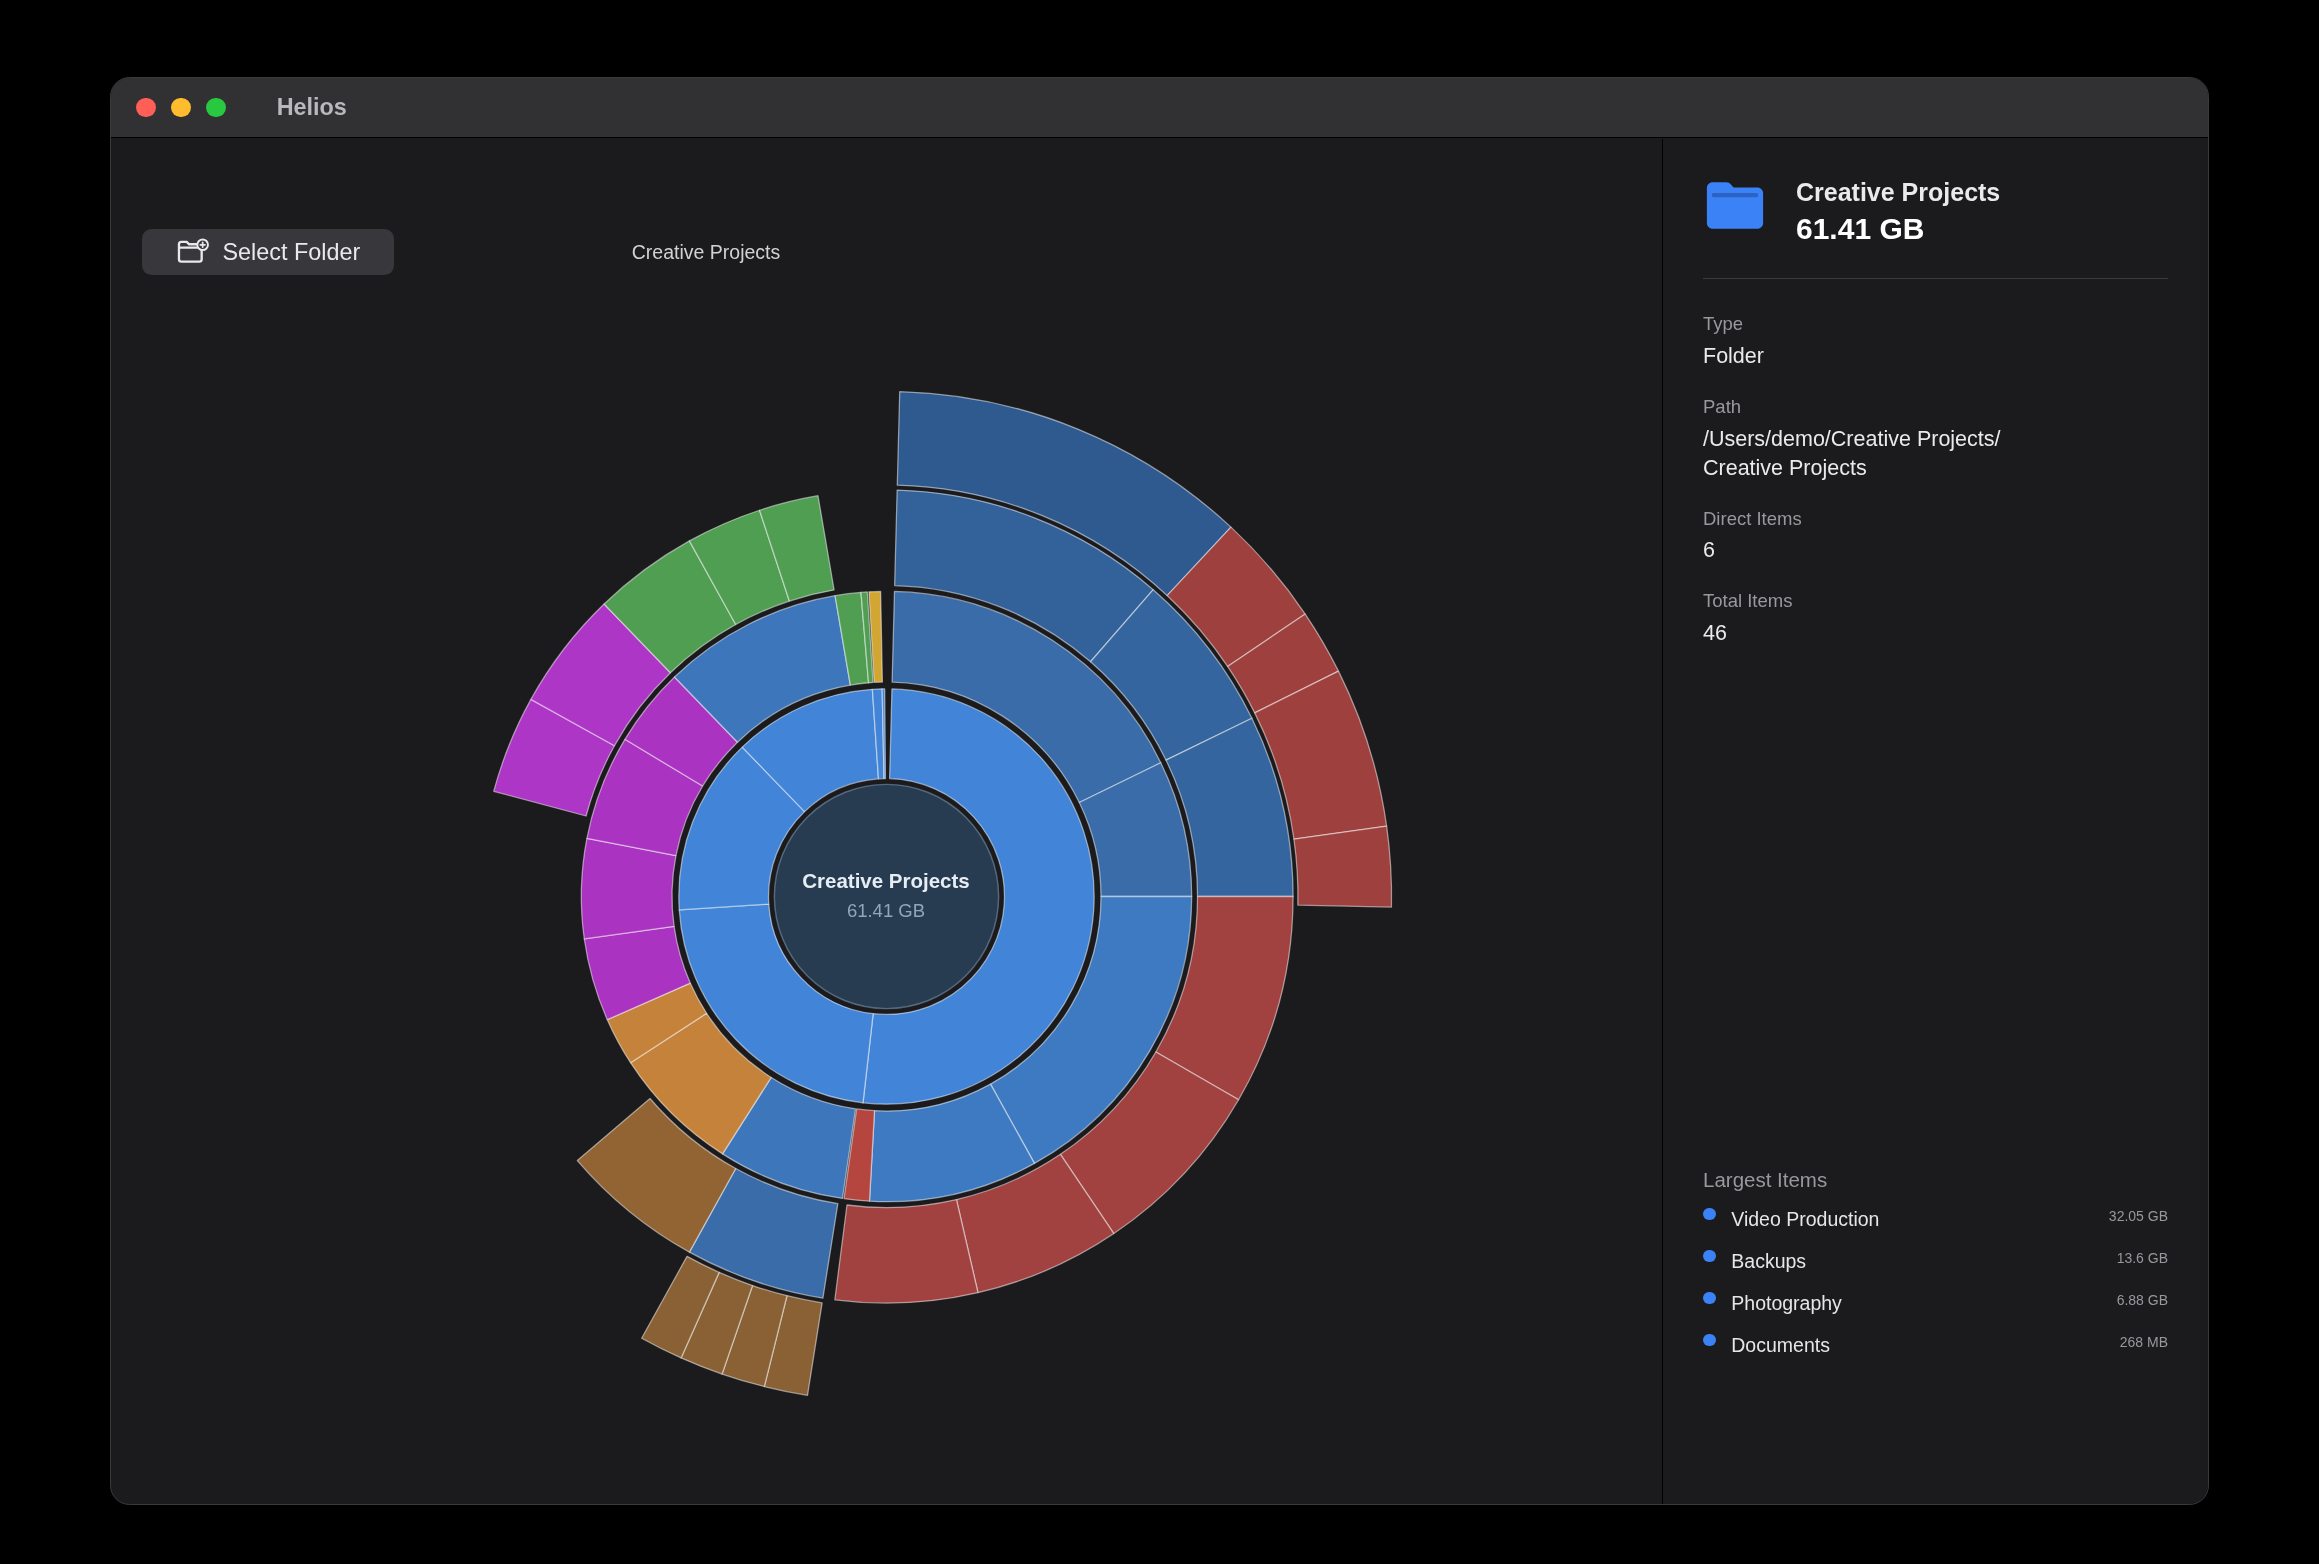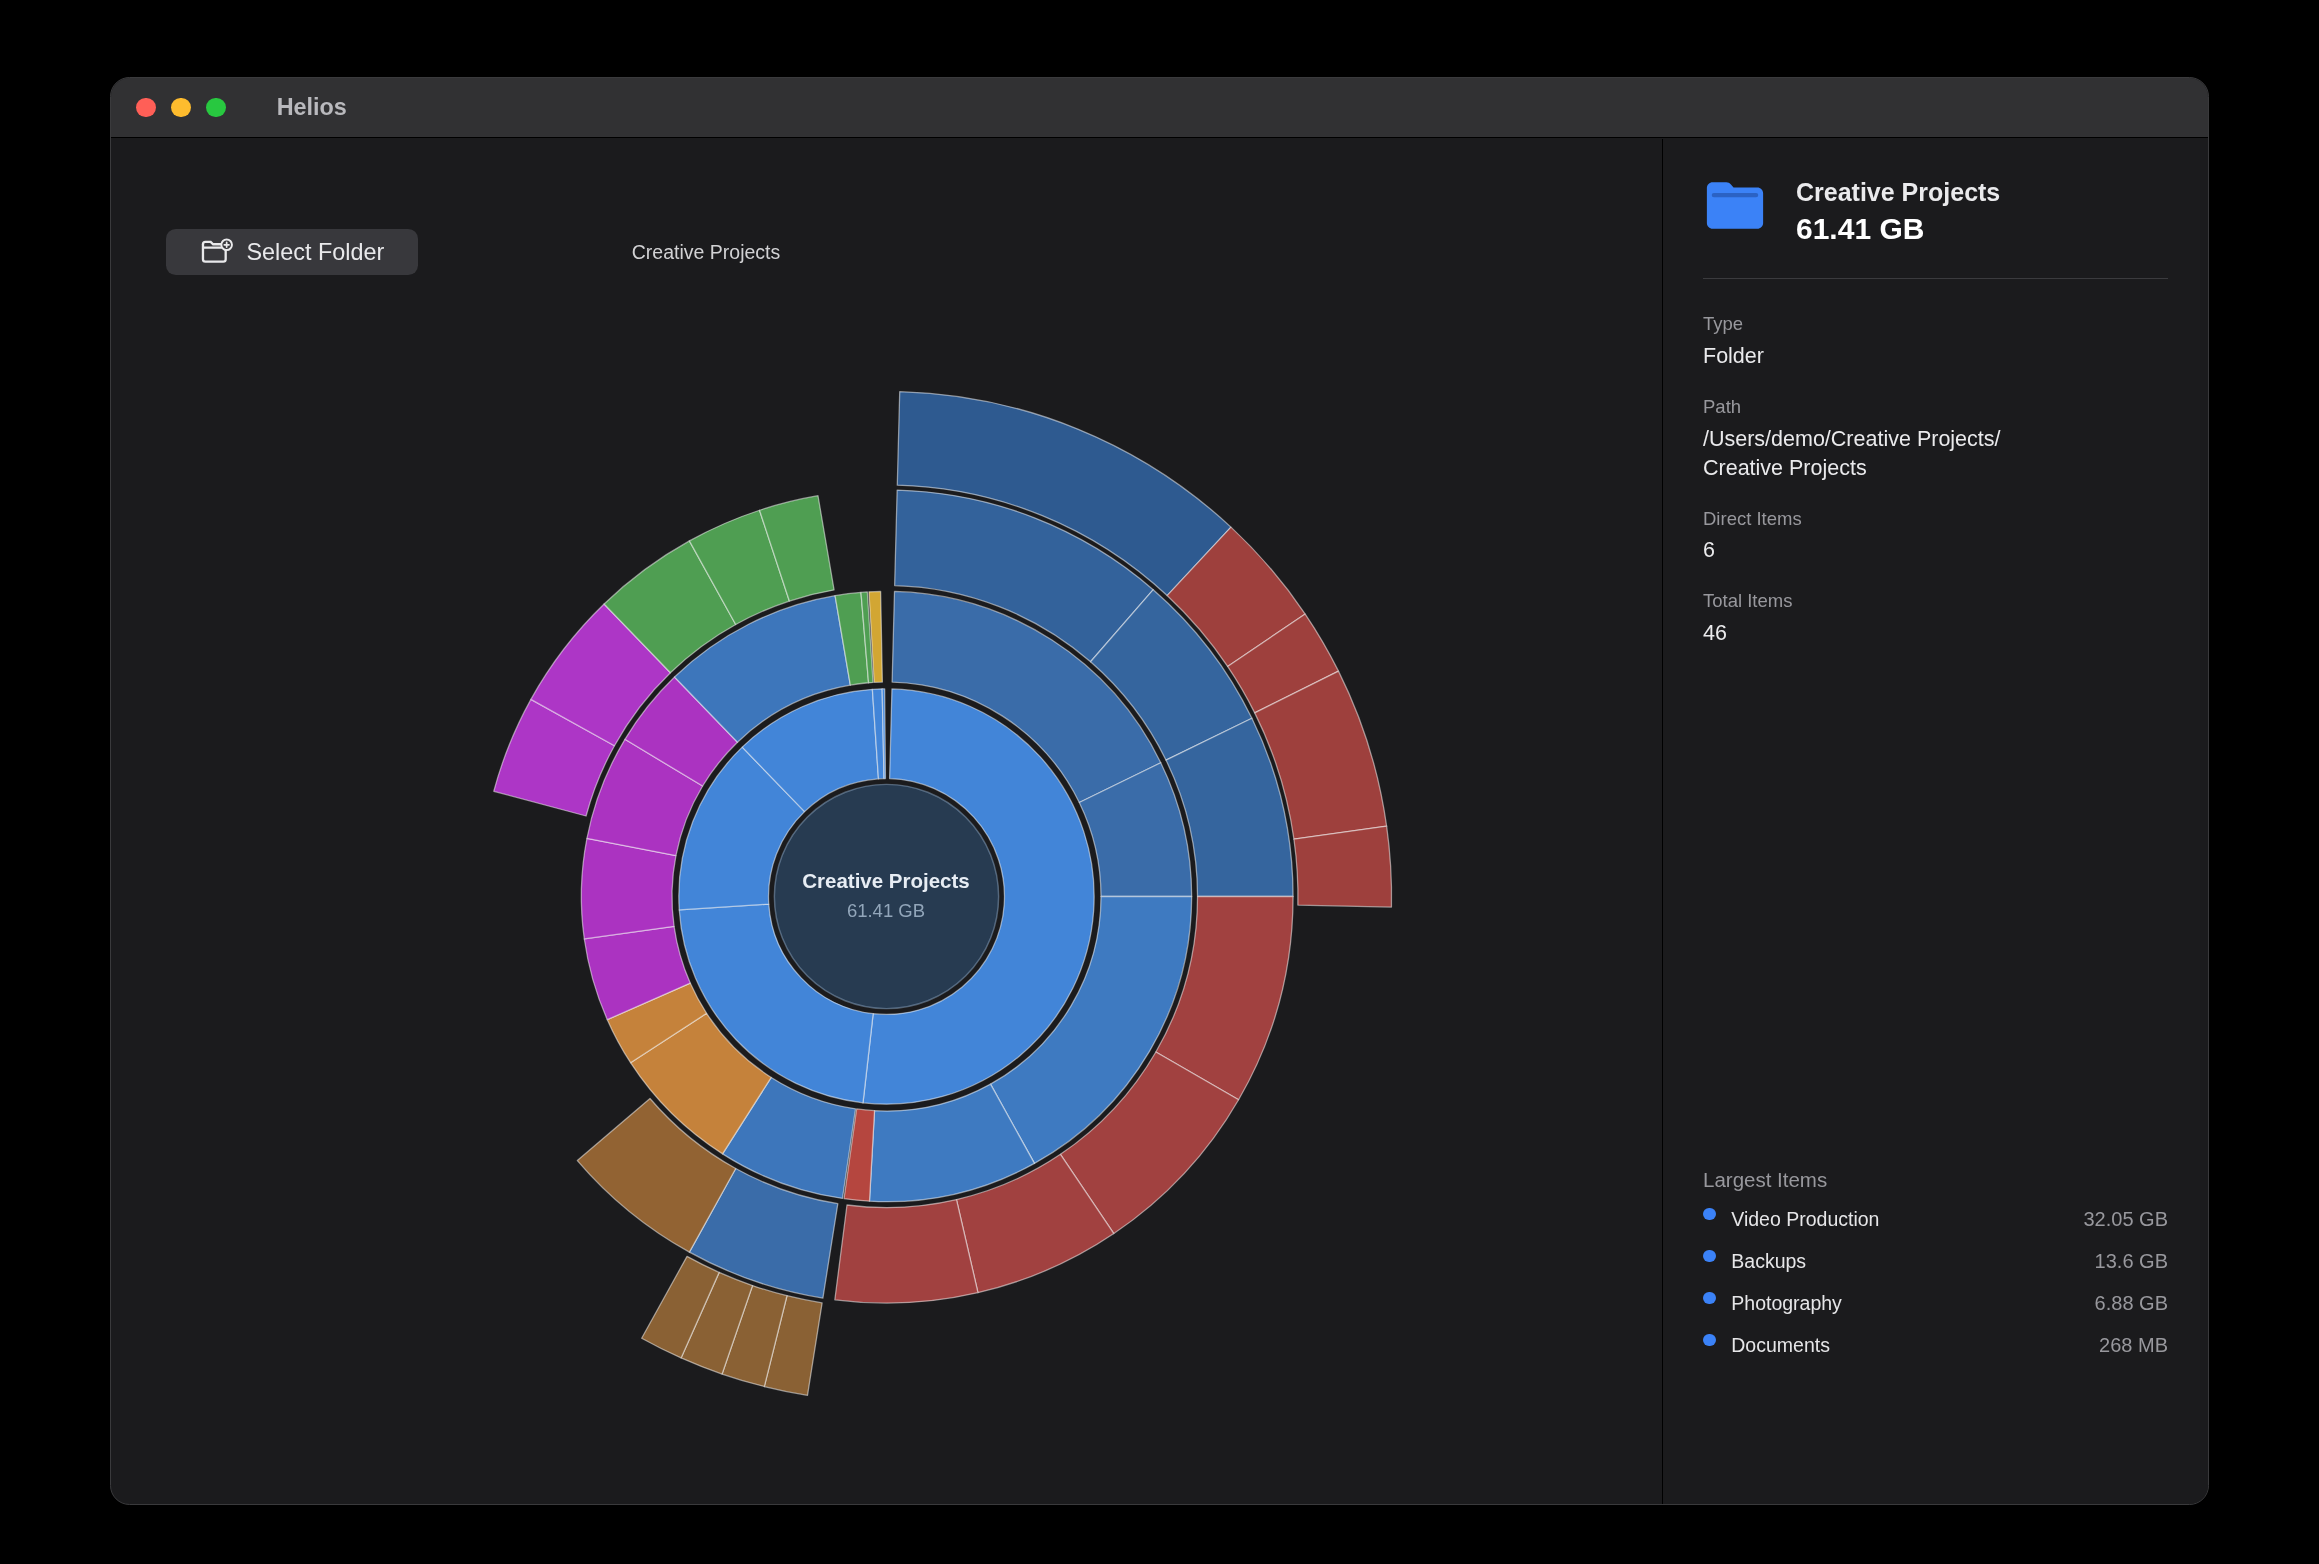--- a/index.html
+++ b/index.html
@@ -12,21 +12,21 @@
   .lights { display:flex; gap:15.6px; padding-left:25px; }
   .light { width:19.5px; height:19.5px; border-radius:50%; }
   .light.red{ background:#ff5f57; } .light.yellow{ background:#febc2e; } .light.green{ background:#28c840; }
   .win-title { margin-left:51px; font-size:23.4px; font-weight:bold; color:#b9b9bd; }
   .content { position:absolute; top:61px; left:0; right:0; bottom:0; }
   .vdivider { position:absolute; top:61px; bottom:0; left:1551px; width:1px; background:#000; }
 
   .select-btn { position:absolute; left:31px; top:90px; width:252px; height:46px;
     background:#38383c; border:none; border-radius:9.8px; display:flex; align-items:center;
     justify-content:center; gap:13.7px; color:#e9e9eb; font-size:23.4px; cursor:pointer;
-    font-family:inherit;margin-left:24px; }
+    font-family:inherit; }
   .breadcrumb { position:absolute; left:439px; top:90px; width:312px; height:46px;
     display:flex; align-items:center; justify-content:center; color:#d2d2d4; font-size:19.5px; }
 
   .chart-wrap { position:absolute; left:249px; top:231px; width:1053px; height:1053px; }
   .chart-wrap svg { width:100%; height:100%; display:block; }
   .center-label { position:absolute; left:580px; top:727px; width:390px; text-align:center;
     pointer-events:none; }
   .center-label .l1 { font-size:20.5px; font-weight:bold; color:#e7edf4; line-height:29px; }
   .center-label .l2 { font-size:18.5px; color:#92a6ba; line-height:31px; }
 
@@ -36,21 +36,21 @@
   .sb-titles .size { font-size:30px; font-weight:bold; color:#fff; line-height:39px; }
   .sb-divider { position:absolute; left:40px; right:40px; top:139px; height:1px; background:#3b3b3e; }
   .sb-details { position:absolute; left:40px; top:174px; width:468px; }
   .detail-label { font-size:18.5px; color:#98989d; margin-bottom:6.8px; }
   .detail-value { font-size:21.5px; color:#eaeaec; margin-bottom:25px; line-height:29px; white-space:pre-line; }
   .sb-largest { position:absolute; left:40px; right:40px; top:1029px; }
   .largest-title { font-size:20.5px; color:#98989d; font-weight:normal; margin-bottom:15.6px; }
   .largest-row { display:flex; height:42px; cursor:default; }
   .dot { width:12.7px; height:12.7px; border-radius:50%; background:#3b82f7; margin-right:15.6px; flex:0 0 auto; }
   .largest-name { font-size:19.5px; color:#e6e6e8; flex:1; }
-  .largest-size { font-size:20px; color:#98989d; }
+  .largest-size { font-size:14px; color:#98989d; }
 </style>
 </head>
 <body>
 
 <div class="window">
 
   <div class="titlebar">
     <div class="lights">
       <div class="light red"></div>
       <div class="light yellow"></div>

